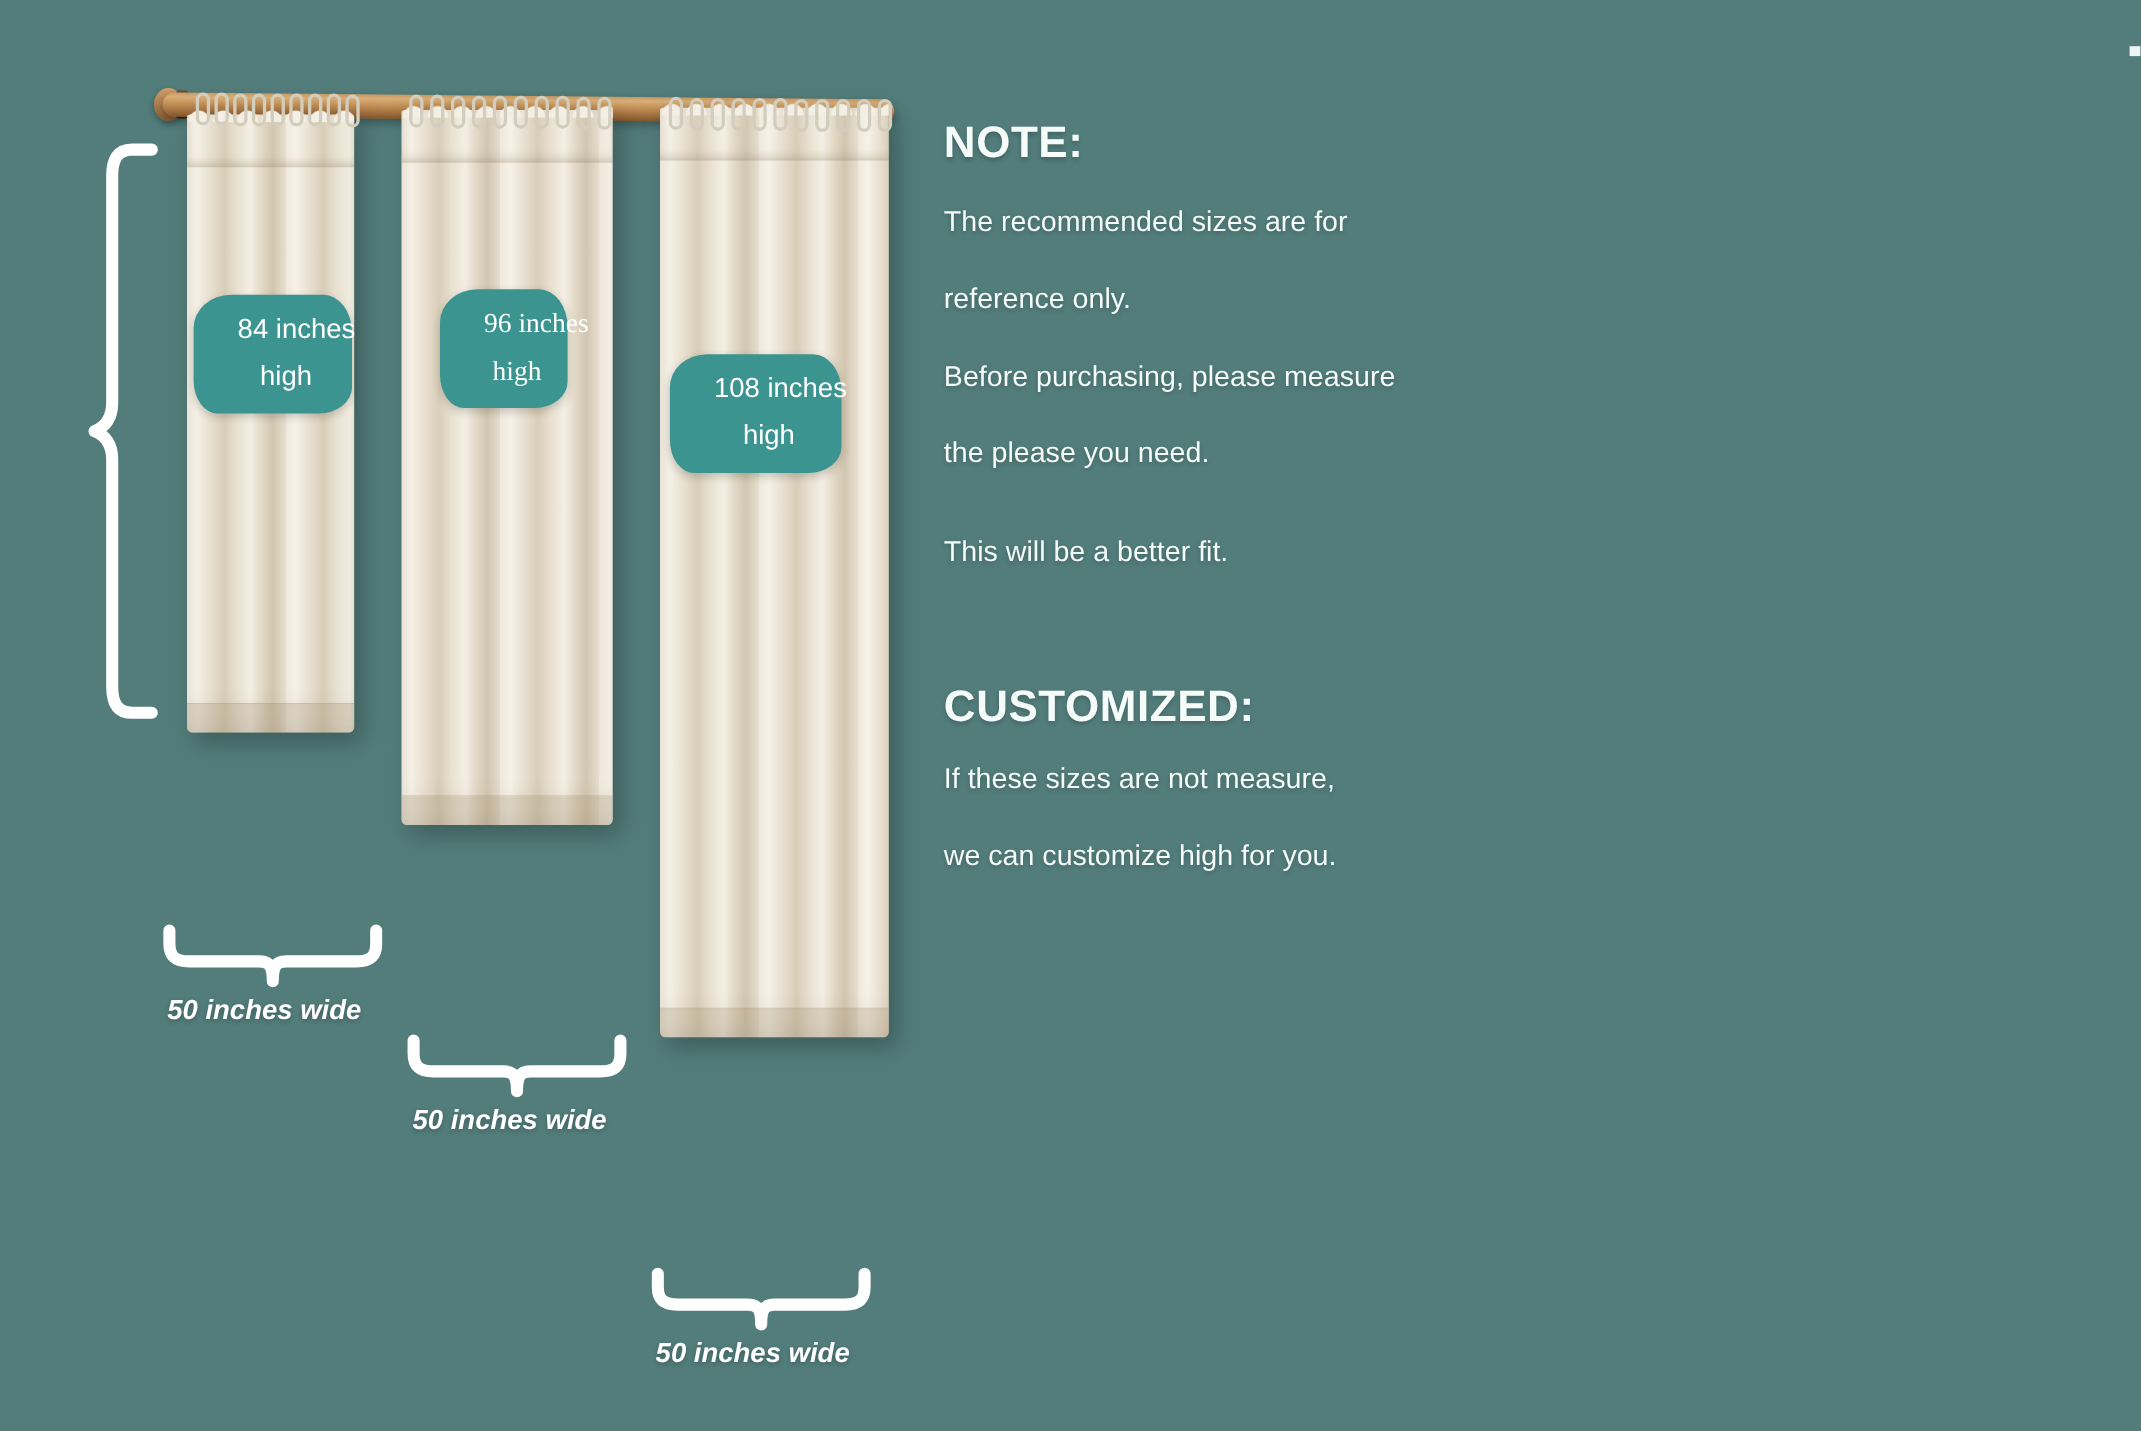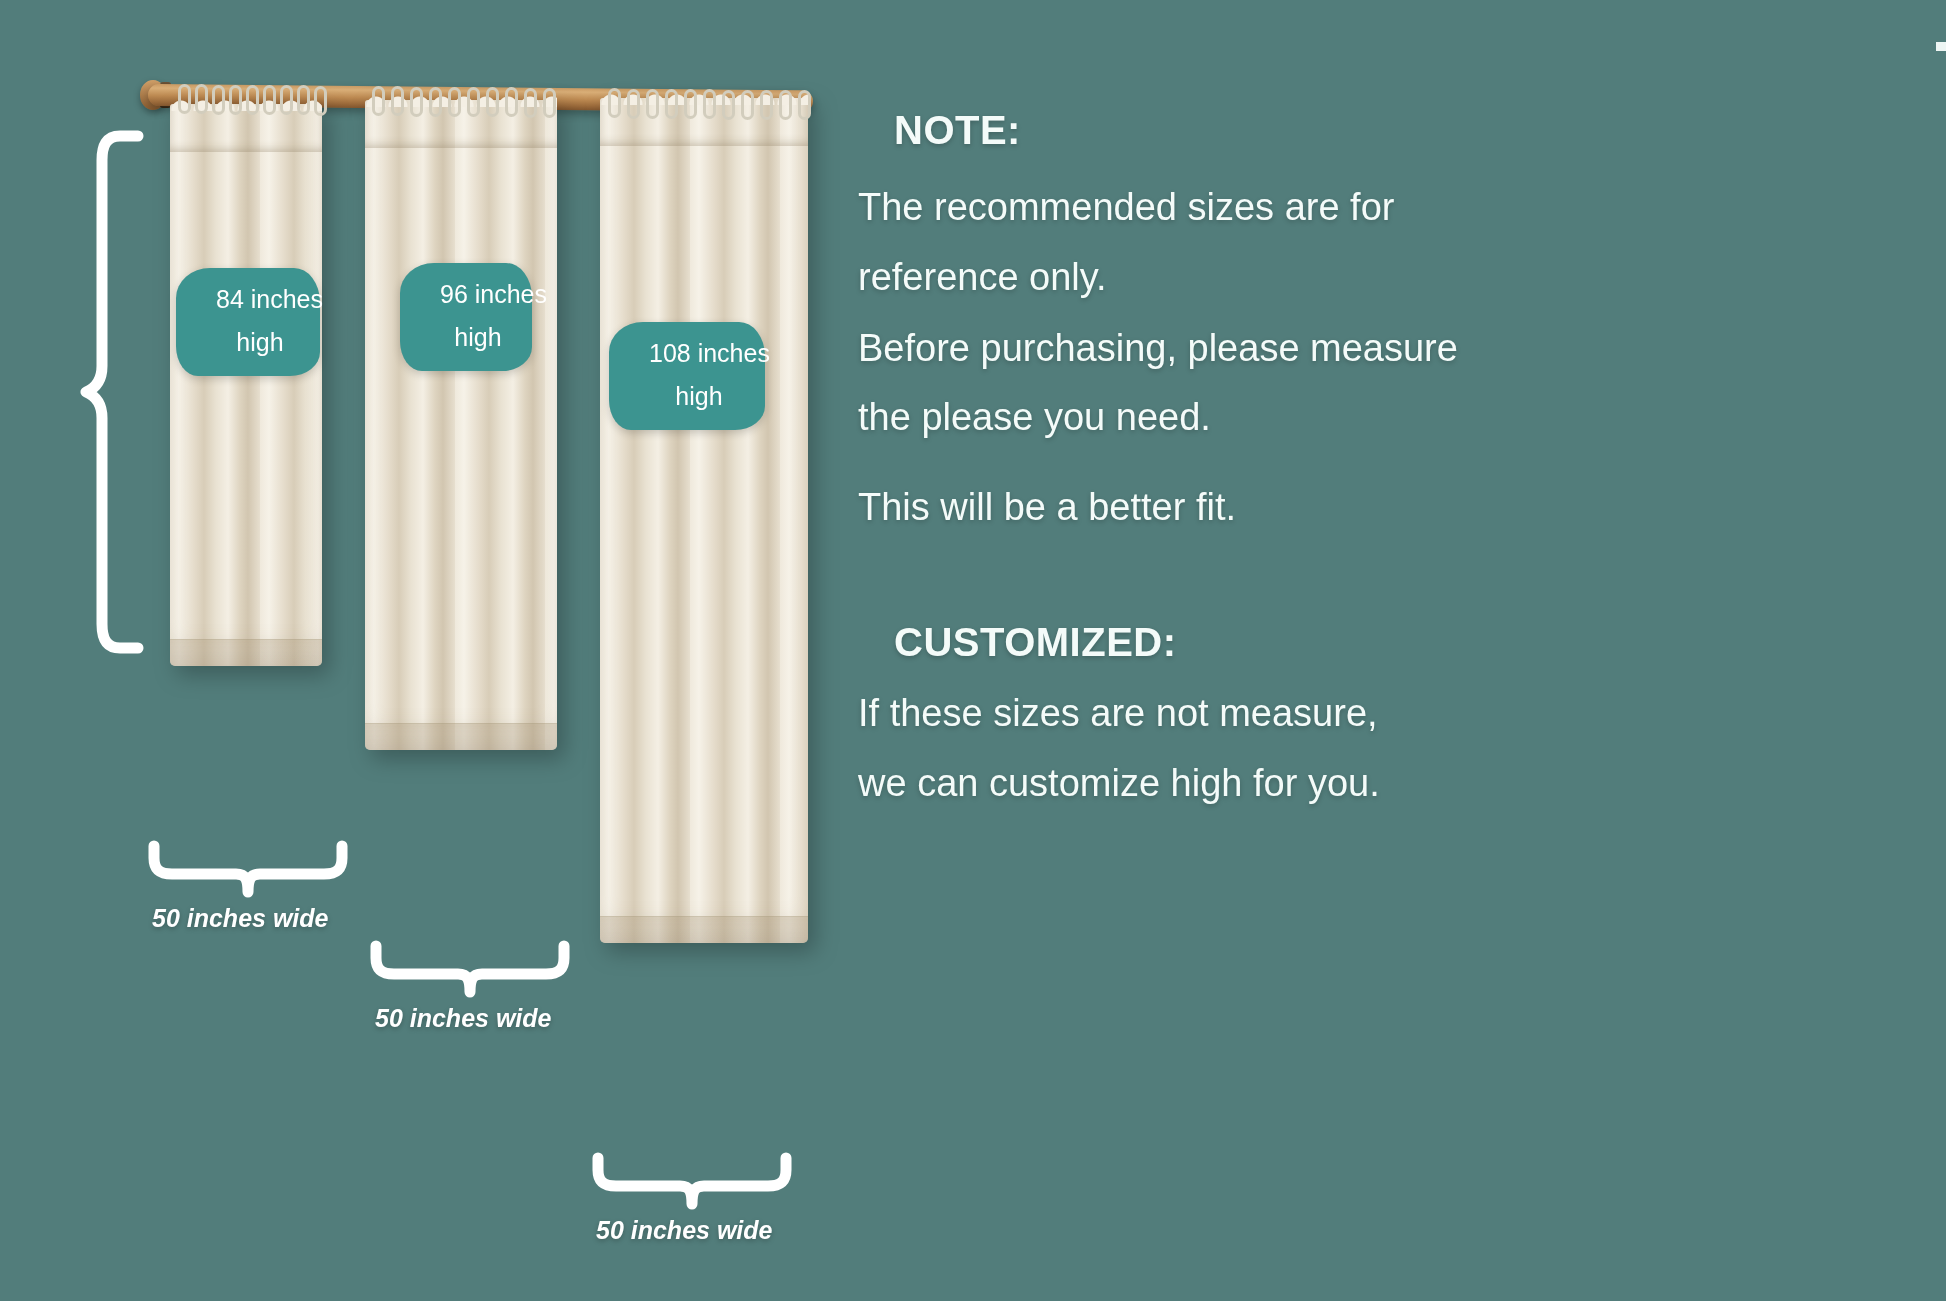--- a/index.html
+++ b/index.html
@@ -161,24 +161,23 @@
     text-shadow: 0 2px 5px rgba(0,0,0,0.25);
   }
 
   
   .rtext { position: absolute; z-index: 7; color: #f4fbf9; white-space: nowrap; }
   .rhead {
     font-size: 40px;
     font-weight: bold;
     letter-spacing: 0.5px;
     text-shadow: 0 2px 5px rgba(0,0,0,0.22);
-    margin-left: 36px;
   }
   .rline {
-    font-size: 38px;
+    font-size: 26px;
     font-weight: normal;
     text-shadow: 0 2px 5px rgba(0,0,0,0.22);
   }
 
   .corner-mark {
     position: absolute;
     right: 0;
     top: 42px;
     width: 10px;
     height: 9px;
@@ -248,21 +247,21 @@
     <div class="panel-header"></div>
     <div class="panel-scallop"></div>
     <div class="panel-hem"></div>
   </div>
 
   <div class="badge" style="left:176px; top:268px; width:144px;">
     <span>84 inches</span>
     <span>high</span>
   </div>
 
-  <div class="badge" style="left:400px; top:263px; width:132px;">
+  <div class="badge" style="left:400px; top:263px; width:116px;font-family:Liberation Serif, serif;">
     <span>96 inches</span>
     <span>high</span>
   </div>
 
   <div class="badge" style="left:609px; top:322px; width:156px;">
     <span>108 inches</span>
     <span>high</span>
   </div>
 
   <div class="vbrace" style="left:80px; top:130px; width:70px; height:530px;">

